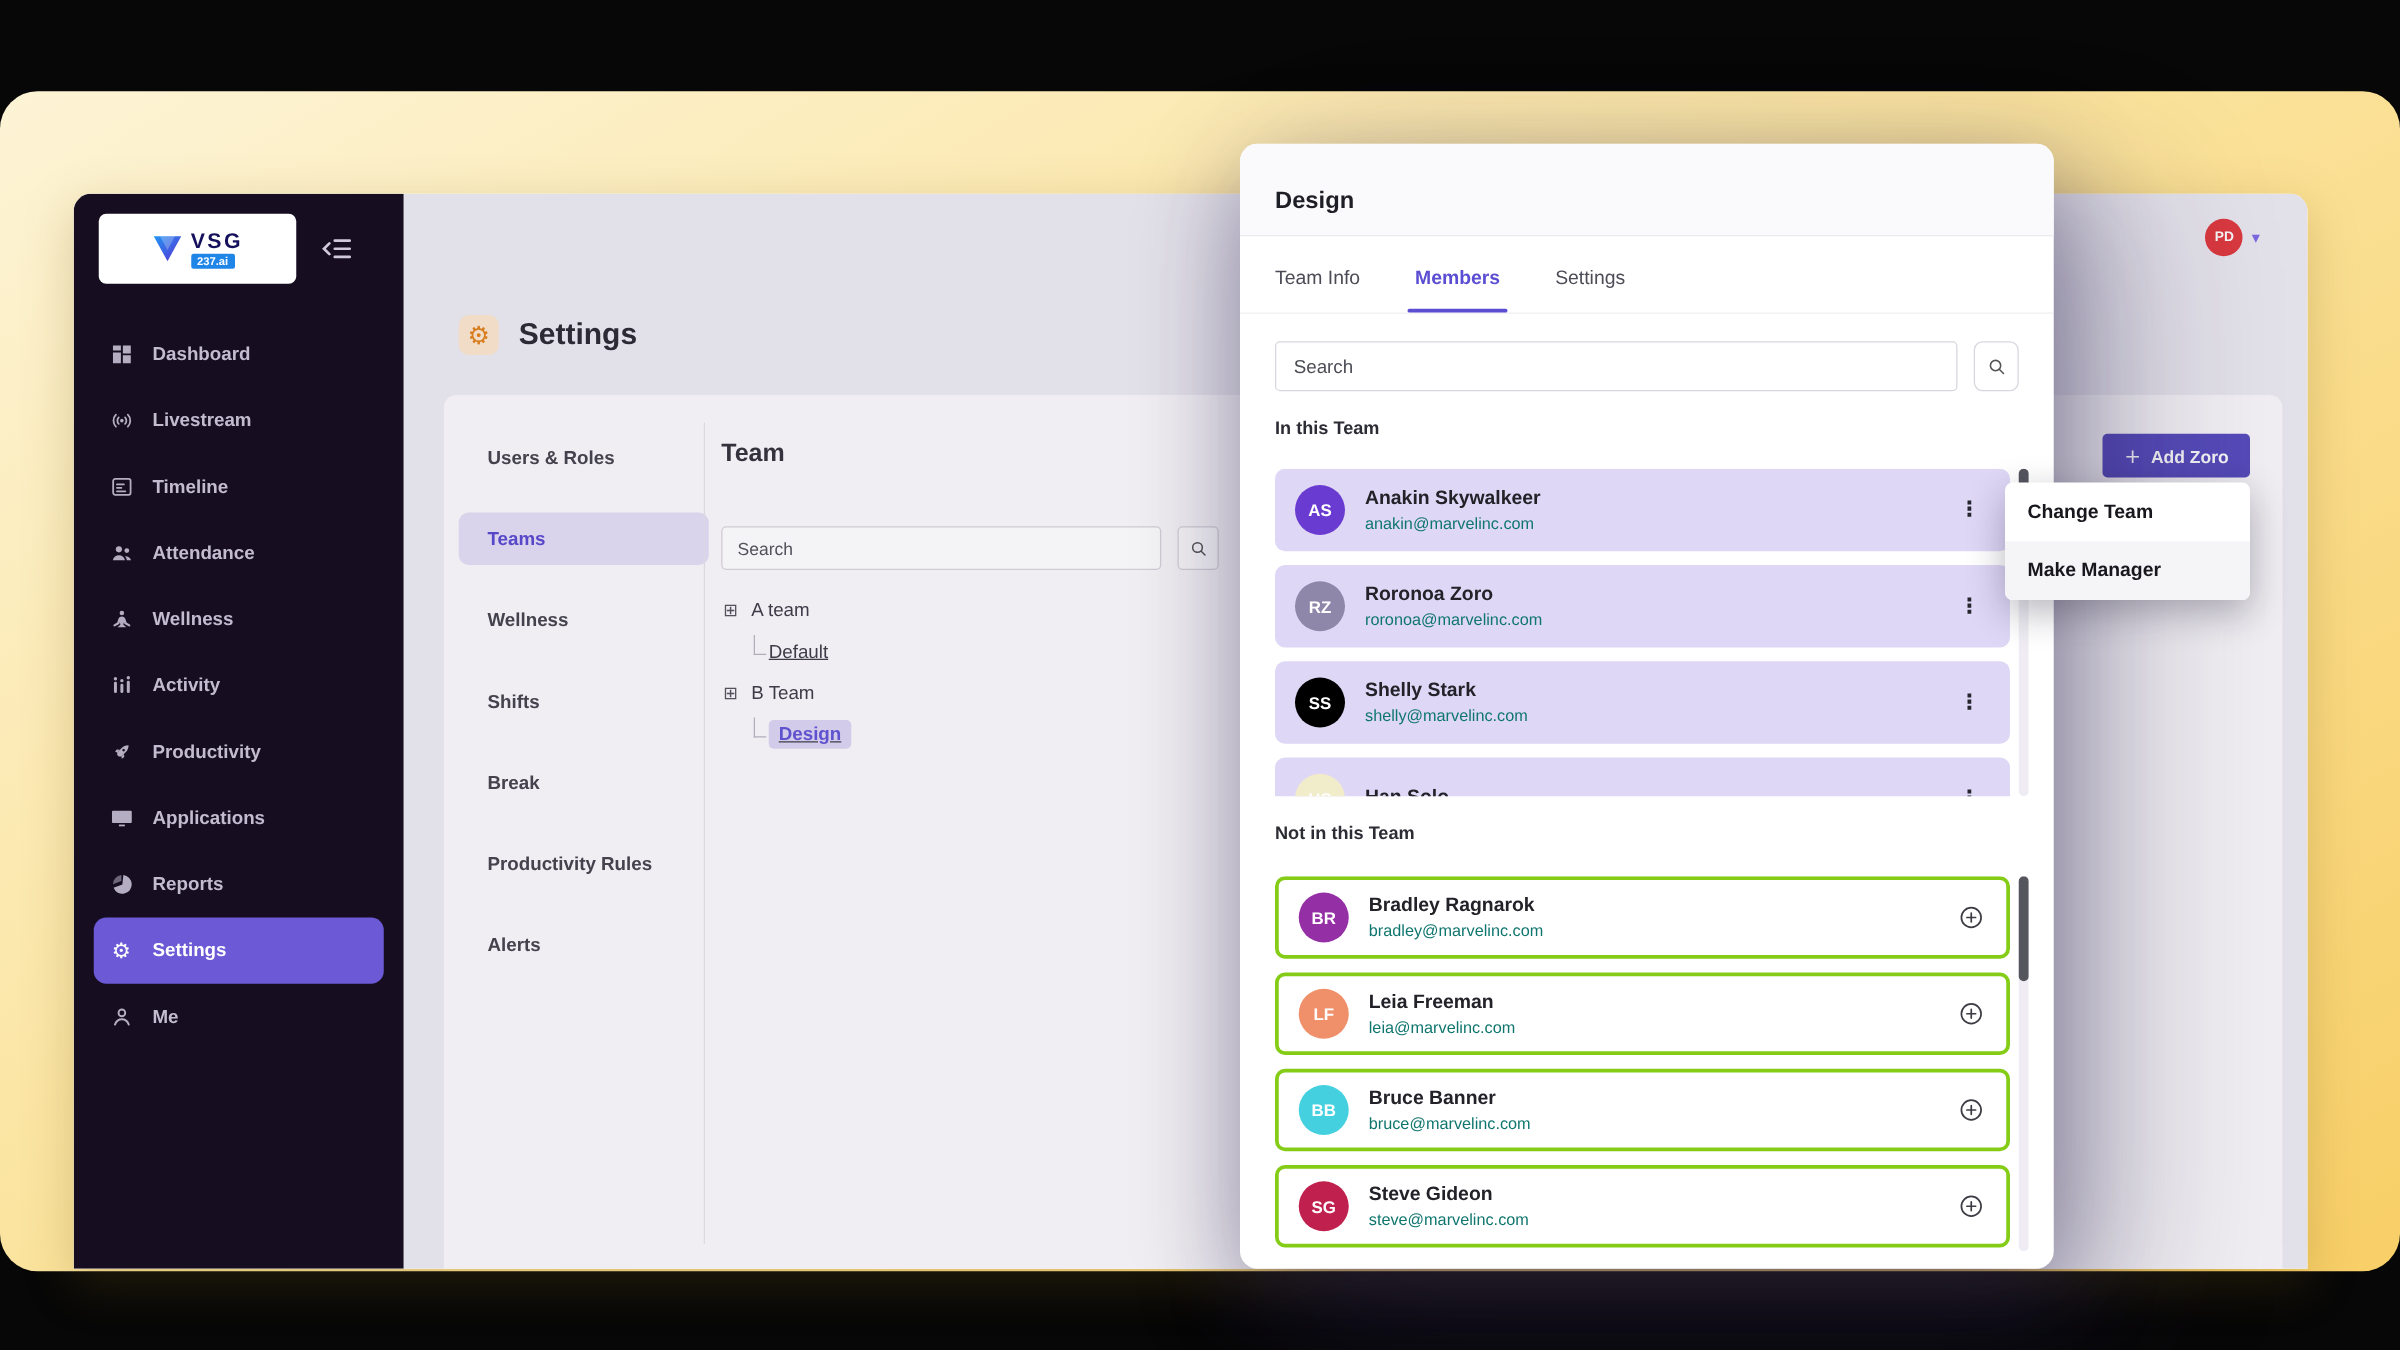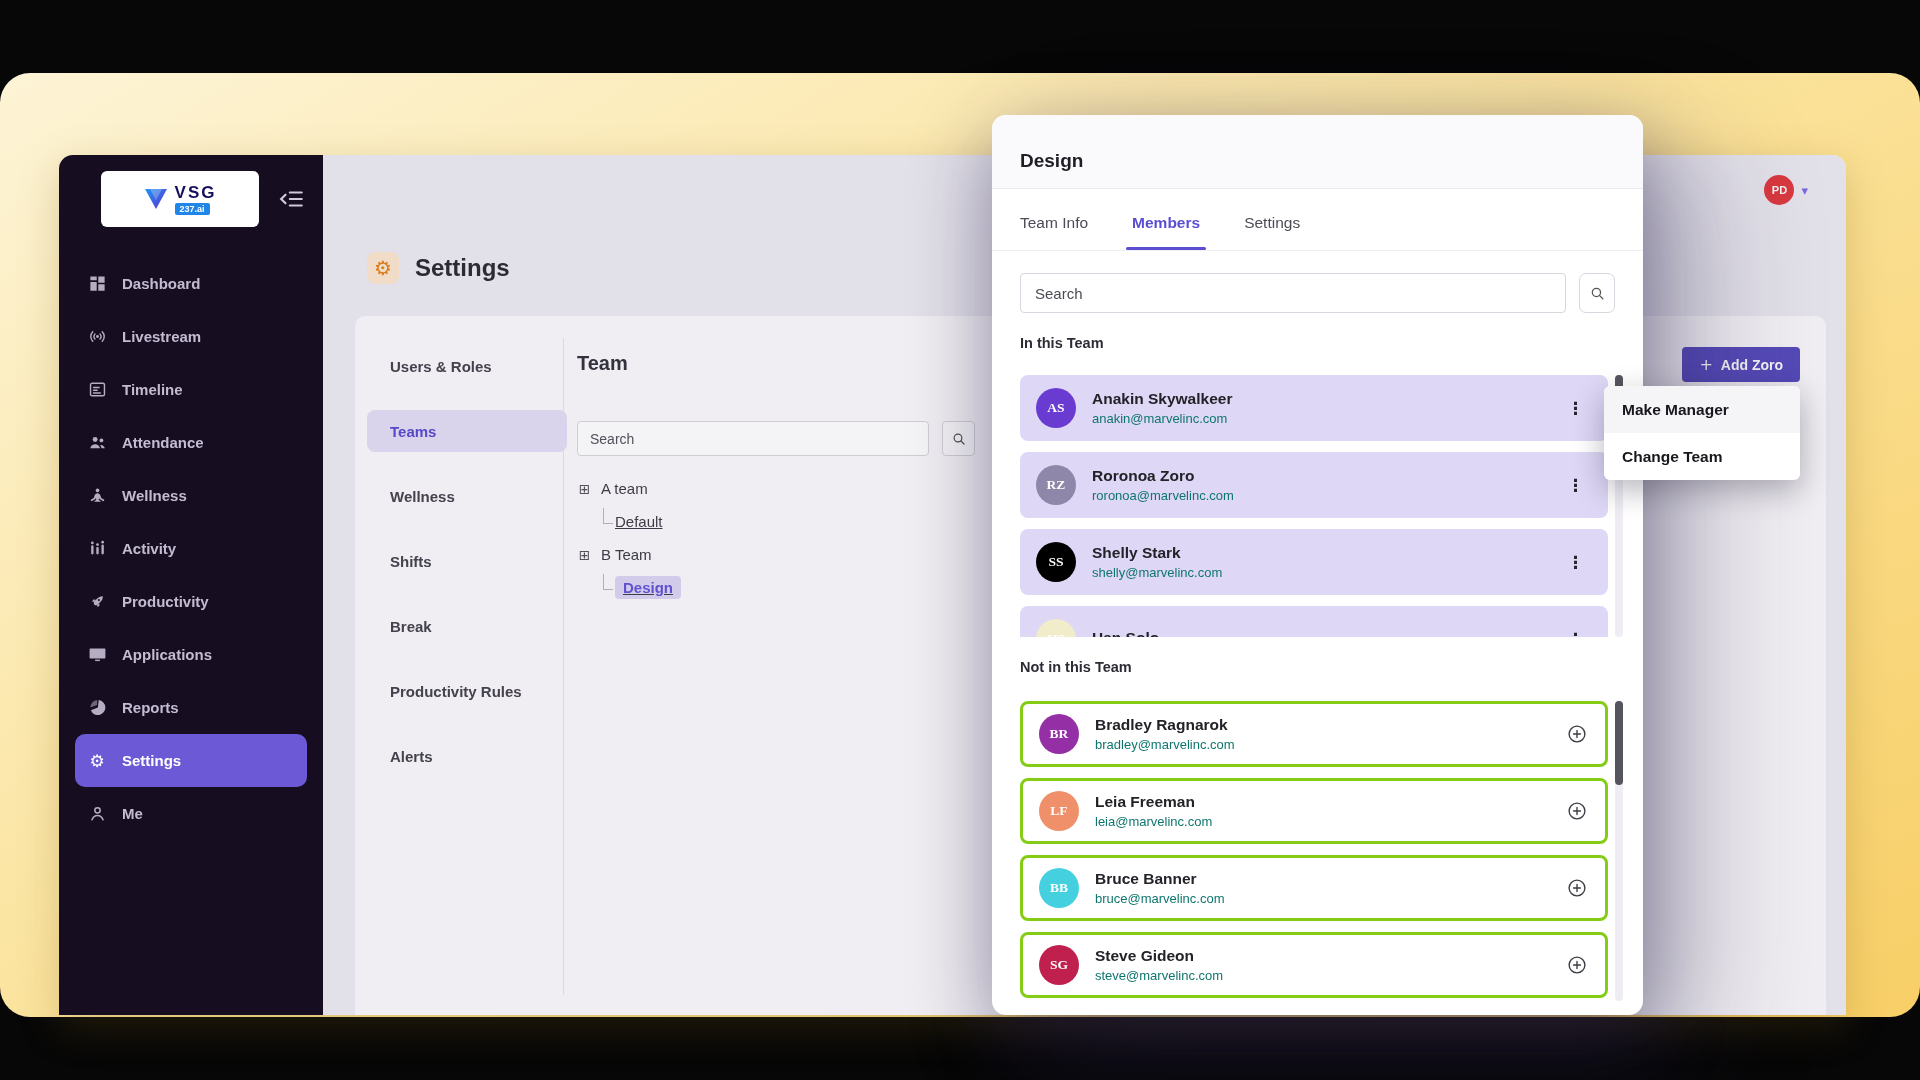--- a/index.html
+++ b/index.html
@@ -20,21 +20,21 @@
 
   
   .app-window {
     position:absolute; left:59px; top:155px; width:1787px; height:860px;
     border-radius:14px 14px 0 0; background:#fff; display:flex; overflow:hidden;
     box-shadow:0 12px 40px rgba(120,90,20,.25);
   }
 
   
   .sidebar { width:264px; flex-shrink:0; background:#160d21; position:relative; }
-  .logo-row { display:flex; align-items:center; justify-content:flex-end; padding:16px 18px 14px 20px;gap:20px; }
+  .logo-row { display:flex; align-items:center; justify-content:flex-start; padding:16px 18px 14px 20px;gap:20px; }
   .logo-box { width:158px; height:56px; background:#fff; border-radius:6px; display:flex; align-items:center; justify-content:center; gap:7px; }
   .brand-col { display:flex; flex-direction:column; align-items:flex-start; }
   .brand-top { font-weight:800; font-size:17px; letter-spacing:2px; color:#14105c; line-height:1; }
   .brand-bottom { background:#1f86e8; color:#fff; font-size:9px; font-weight:700; padding:1px 5px; border-radius:2px; margin-top:2px; }
   .collapse-btn { width:26px; height:26px; color:#cfc9da; cursor:pointer; }
   .nav { margin-top:16px; display:flex; flex-direction:column; }
   .nav-item {
     height:53px; display:flex; align-items:center; gap:15px;
     margin:0 16px; padding:0 10px 0 12px; border-radius:10px;
     color:#c3bcd0; font-size:15px; font-weight:600; cursor:pointer;
@@ -113,21 +113,21 @@
   .section-label { font-size:14.5px; font-weight:800; color:#2c2c34; padding:22px 28px 14px; }
 
   .list-wrap { position:relative; margin:0 20px 0 28px; overflow:hidden; }
   .list-wrap.in-list { height:262px; margin-top:10px; }
   .list-wrap.not-list { height:300px; margin-top:12px; }
   .rows { width:588px; }
   .member-row { height:66px; border-radius:8px; display:flex; align-items:center; padding:0 16px; gap:16px; margin-bottom:11px; }
   .member-row.purple { background:#ded7f6; }
   .member-row.white { background:#fff; border:3px solid #84cc16; }
   .m-avatar { width:40px; height:40px; border-radius:50%; display:flex; align-items:center; justify-content:center;
-              color:#fff; font-size:13.5px; font-weight:700; flex-shrink:0;font-family:Liberation Serif, serif; }
+              color:#fff; font-size:13.5px; font-weight:700; flex-shrink:0; }
   .m-info { display:flex; flex-direction:column; gap:3px; flex:1; min-width:0; }
   .m-name { font-size:15.5px; font-weight:700; color:#222228; }
   .m-email { font-size:13px; color:#0f766e; }
   .kebab-btn { font-size:17px; font-weight:700; color:#26262e; padding:2px 8px; cursor:pointer; }
   .add-btn { width:24px; height:24px; color:#3c3c44; cursor:pointer; display:flex; align-items:center; justify-content:center; }
   .add-btn svg { width:22px; height:22px; }
 
   .scroll-track { position:absolute; top:0; right:0; width:8px; height:100%; background:#efedf3; border-radius:4px; }
   .scroll-thumb { position:absolute; top:0; left:0; width:8px; border-radius:4px; background:#55555e; cursor:grab; }
   .in-list .scroll-thumb { height:64px; }
@@ -467,15 +467,15 @@
         </span>
       </div>
     </div>
     <div class="scroll-track">
       <div class="scroll-thumb"></div>
     </div>
   </div>
 </div>
 
 <div class="context-menu">
+  <div class="cm-item">Change Team</div>
   <div class="cm-item hover">Make Manager</div>
-  <div class="cm-item">Change Team</div>
 </div>
 
 </body></html>

